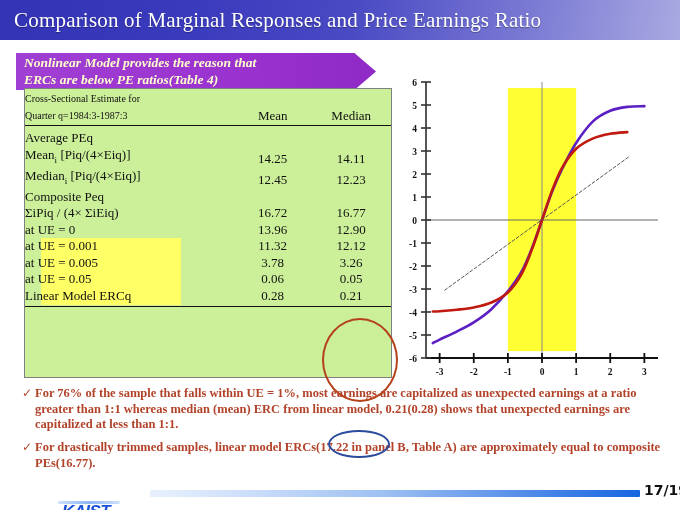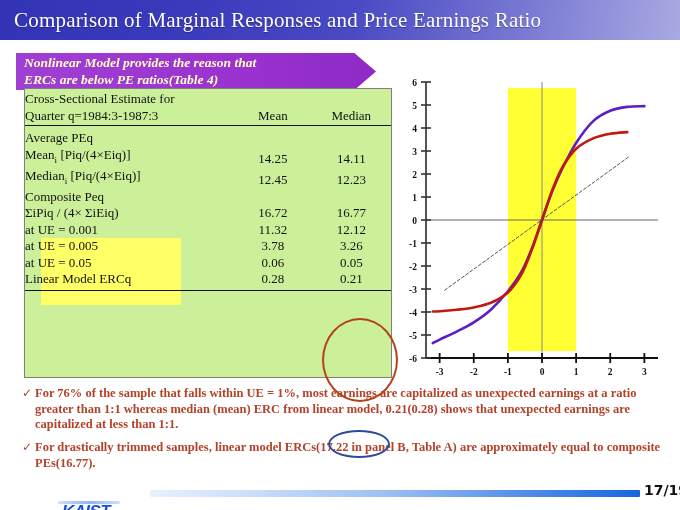--- a/index.html
+++ b/index.html
@@ -43,21 +43,21 @@
     background:#ffff66;z-index:1;
   }
   table.tbl{
     position:relative;z-index:2;width:100%;border-collapse:collapse;
     font-family:"Liberation Serif", serif;font-size:13px;color:#111111;
   }
   table.tbl td{padding:0;line-height:16.5px;vertical-align:bottom;}
   td.c-label{width:210px;padding-left:8px;white-space:nowrap;}
   td.c-mean{width:78px;text-align:center;}
   td.c-med{width:80px;text-align:center;}
-  tr.hdr td{font-size:13px;line-height:15px;padding-top:2px;}
+  tr.hdr td{font-size:10px;line-height:15px;padding-top:2px;}
   tr.hdr td.c-mean,tr.hdr td.c-med{vertical-align:bottom;font-size:13px;}
   .rule-row td{border-bottom:1.6px solid #111;height:2px;padding:0;}
   .rule-top td{padding-top:1px;}
   .ind1{padding-left:18px;}
   .ind2{padding-left:34px;}
   .ind3{padding-left:28px;}
   .sub{font-size:9px;vertical-align:sub;}
   .sym{font-family:"DejaVu Serif", serif;}
   
   .ellipse{position:absolute;z-index:3;border-radius:50%;pointer-events:none;}
@@ -153,20 +153,25 @@
         </tr>
         <tr>
           <td class="c-label ind1">Composite Peq</td>
           <td class="c-mean"></td>
           <td class="c-med"></td>
         </tr>
         <tr>
           <td class="c-label ind2">ΣiPiq / (4× ΣiEiq)</td>
           <td class="c-mean">16.72</td>
           <td class="c-med">16.77</td>
+        </tr>
+        <tr>
+          <td class="c-label ind3">at UE = 0</td>
+          <td class="c-mean">13.96</td>
+          <td class="c-med">12.90</td>
         </tr>
         <tr>
           <td class="c-label ind3">at UE = 0.001</td>
           <td class="c-mean">11.32</td>
           <td class="c-med">12.12</td>
         </tr>
         <tr>
           <td class="c-label ind3">at UE = 0.005</td>
           <td class="c-mean">3.78</td>
           <td class="c-med">3.26</td>

